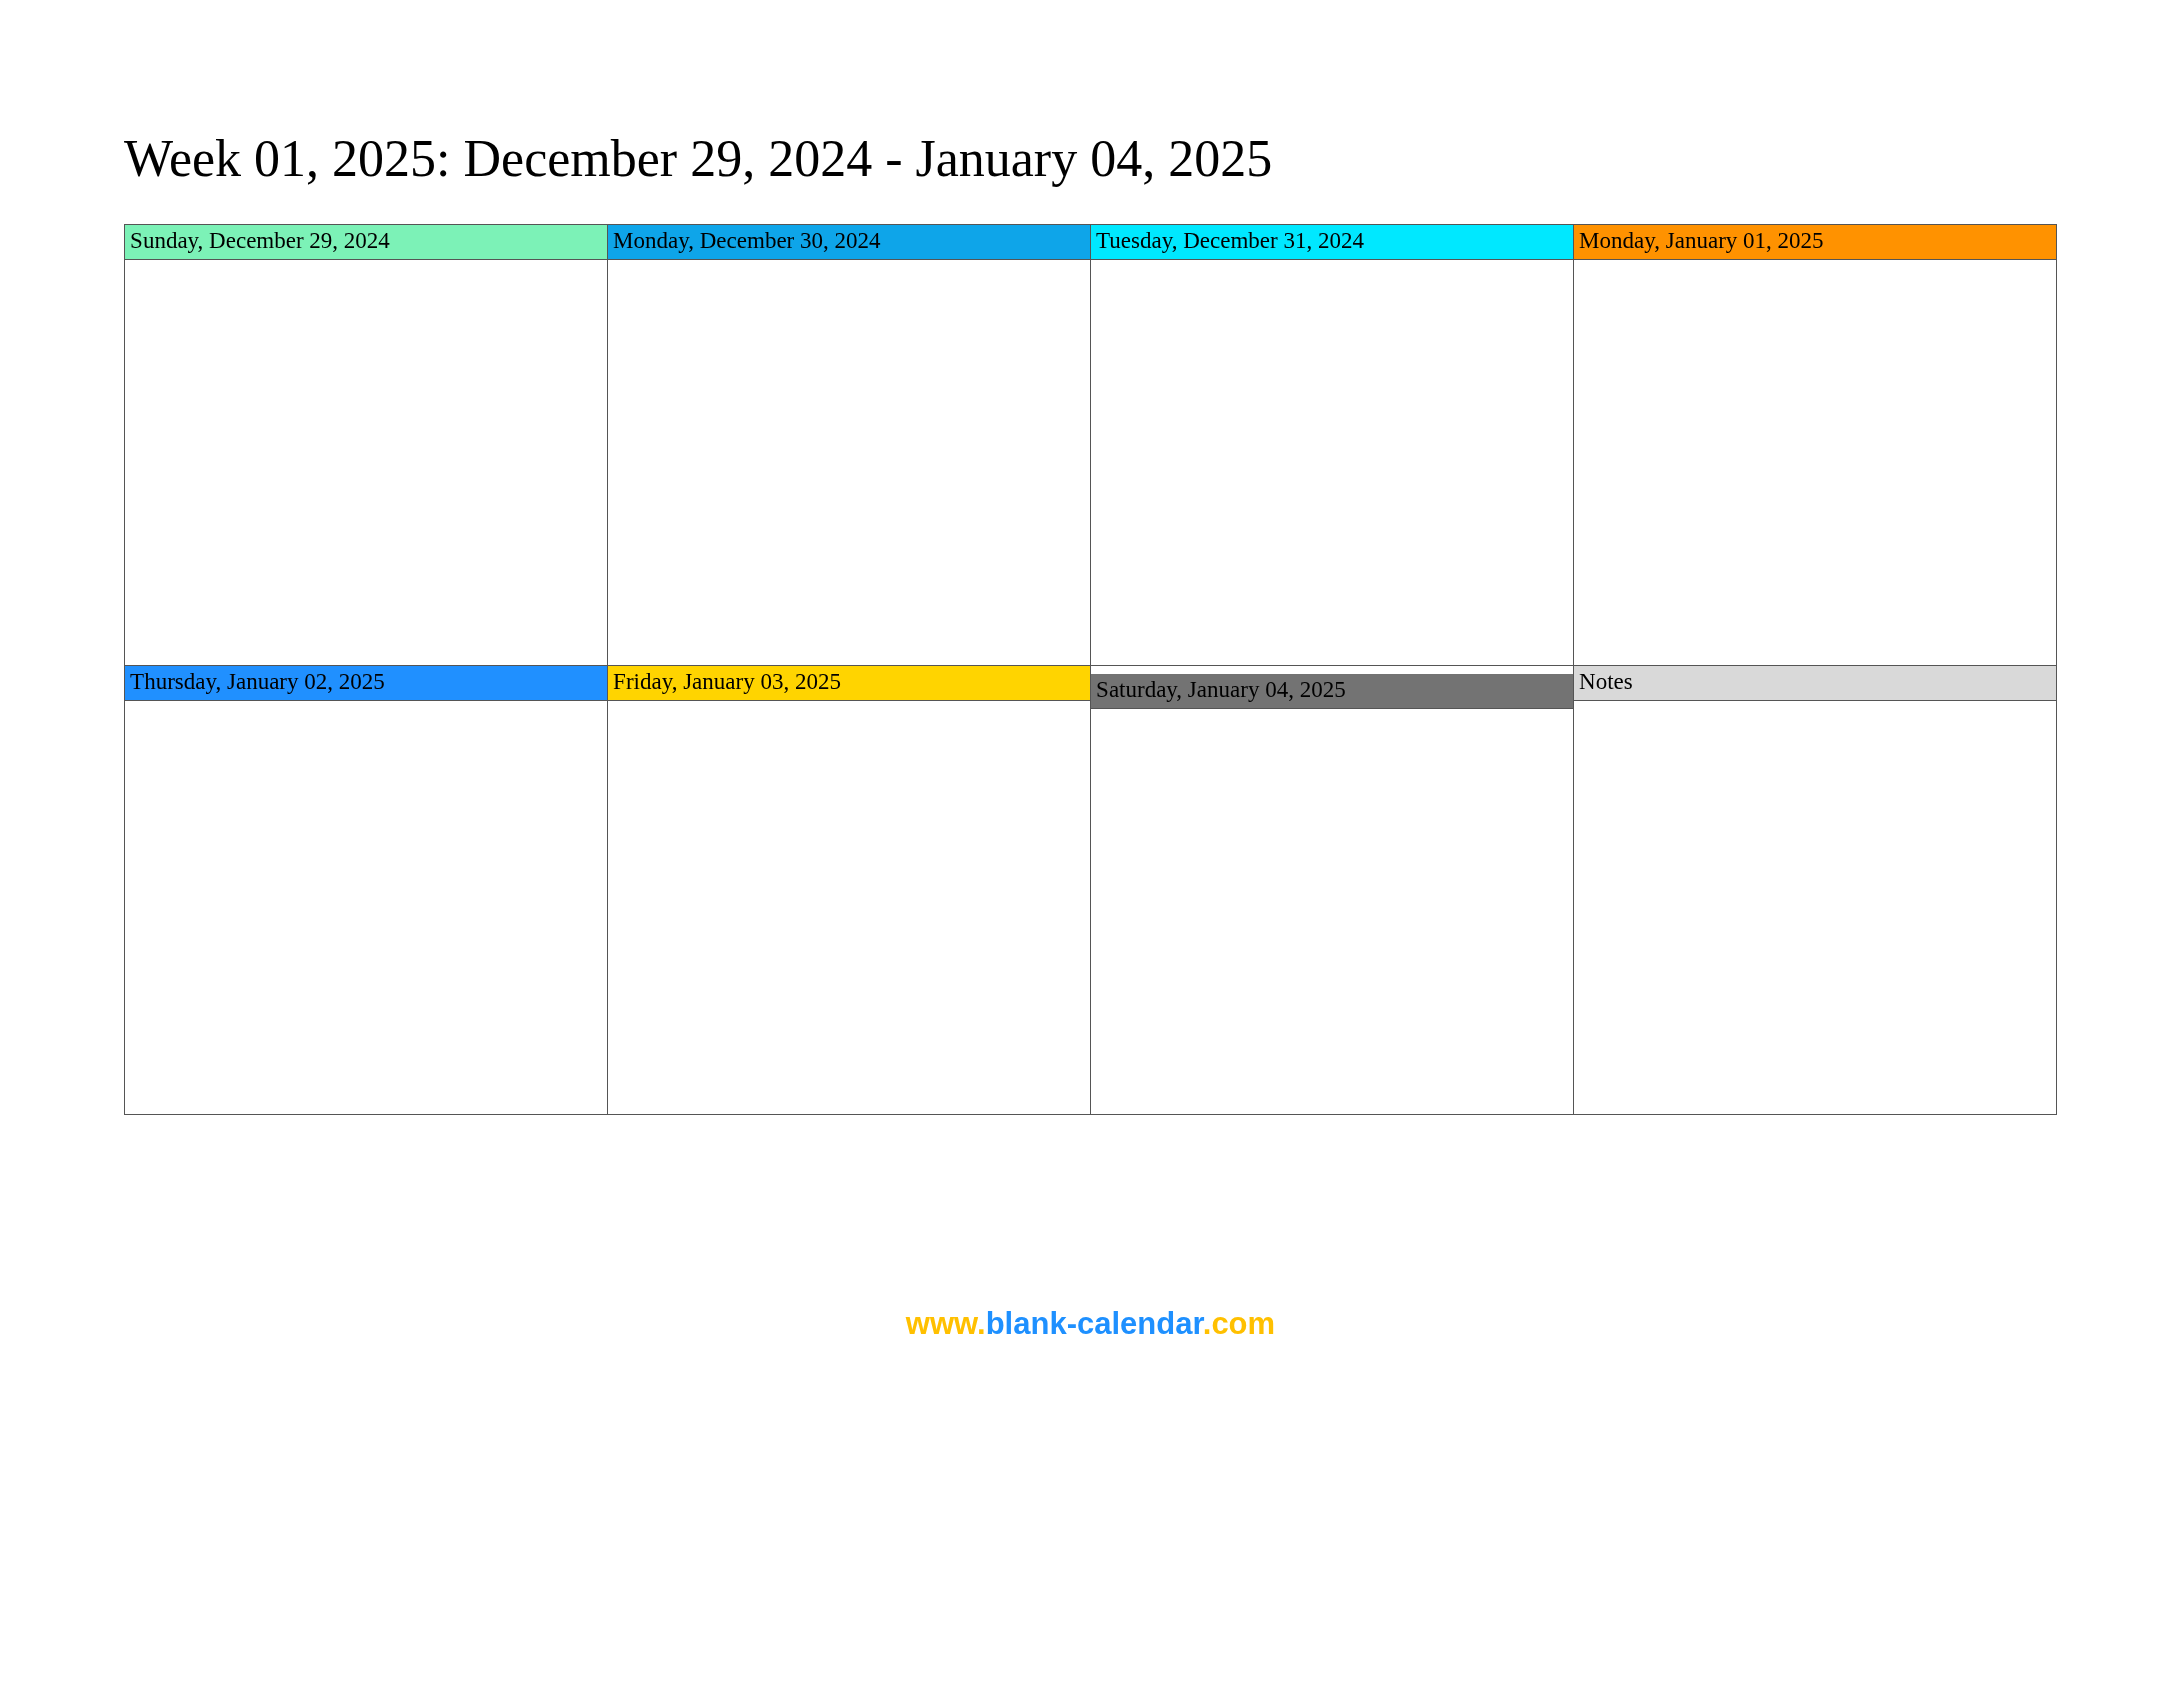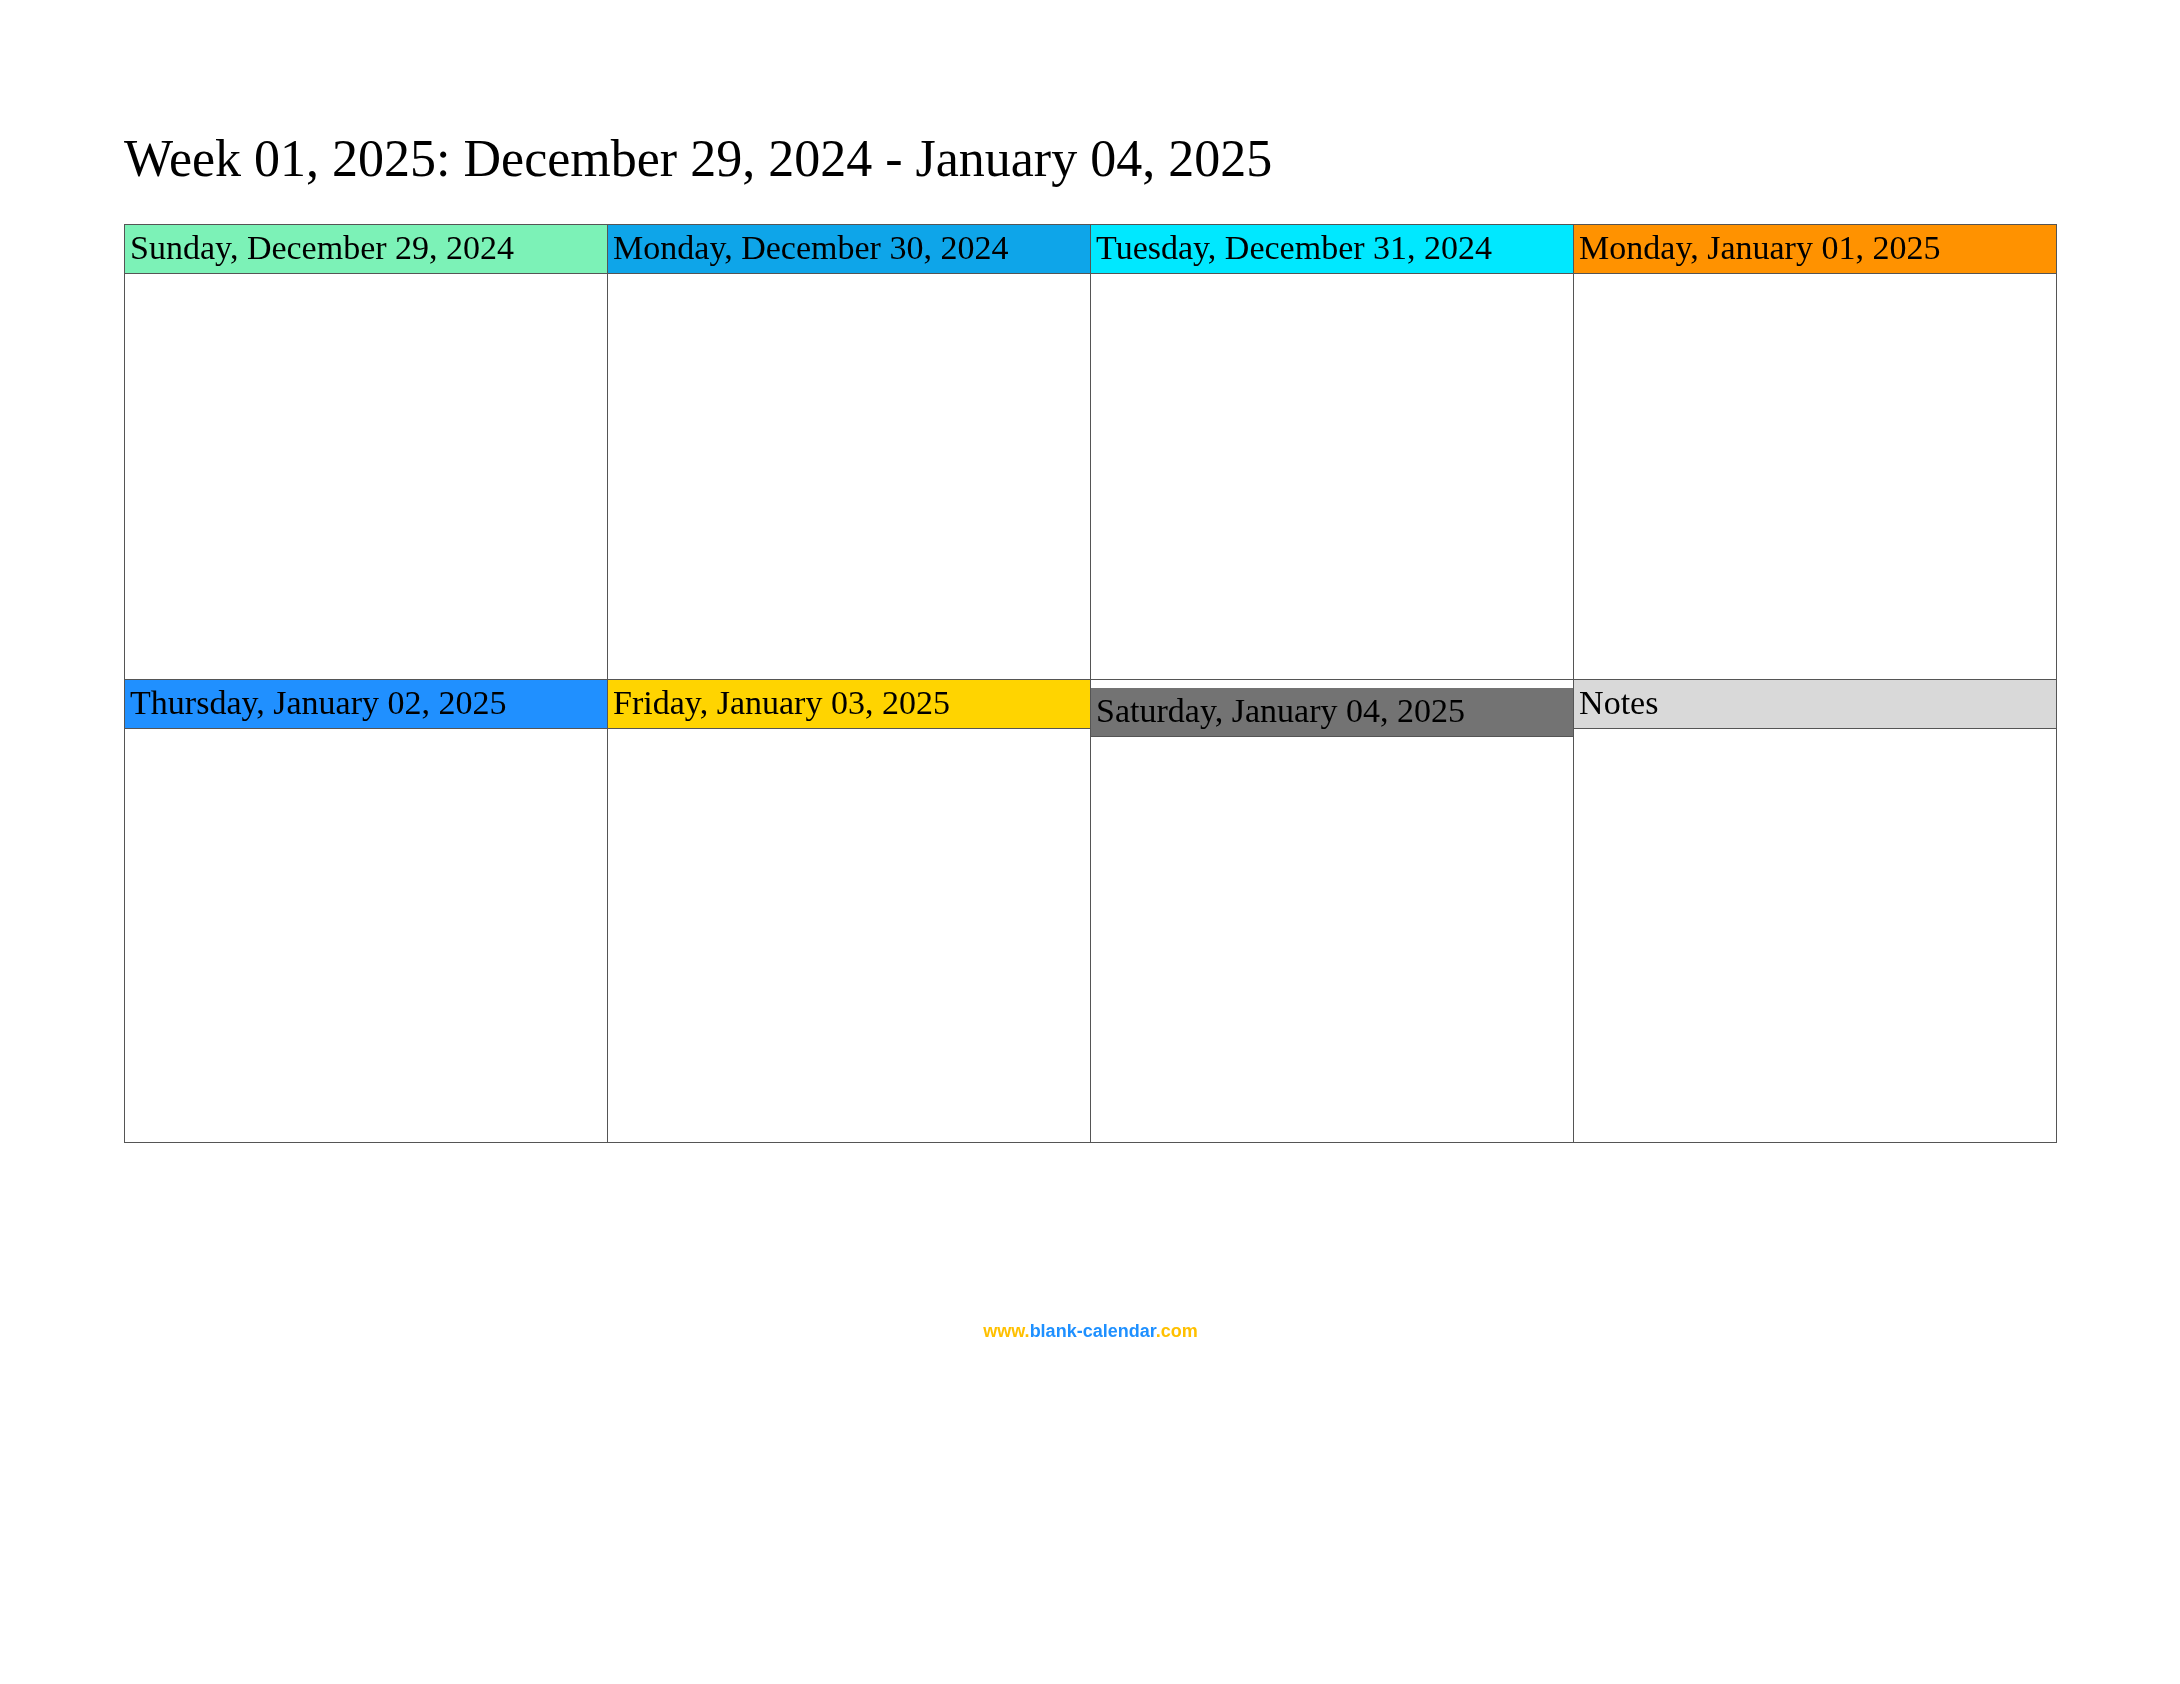--- a/index.html
+++ b/index.html
@@ -27,21 +27,21 @@
     width: 100%;
     border-collapse: collapse;
     table-layout: fixed;
   }
   .calendar td {
     border: 1.3px solid #555;
     vertical-align: top;
     padding: 0;
   }
   .day-header {
-    font-size: 34px;
+    font-size: 23px;
     line-height: 1.25;
     padding: 1.7px 5.1px 3.4px 5.1px;
     border-bottom: 1.3px solid #555;
     white-space: nowrap;
     overflow: hidden;
   }
   .day-body {
     height: 405px;
   }
   
@@ -54,21 +54,21 @@
   .hdr-saturday  { background: #737373; margin-top: 8px; }
   .hdr-notes     { background: #D9D9D9; }
 
   .footer-link {
     position: absolute;
     bottom: 94px;
     left: 0;
     width: 100%;
     text-align: center;
     font-family: Arial, Helvetica, sans-serif;
-    font-size: 18px;
+    font-size: 31px;
     font-weight: bold;
   }
   .footer-link .fl-a { color: #FFC000; }
   .footer-link .fl-b { color: #1E90FF; }
   .footer-link .fl-c { color: #FFC000; }
 </style>
 </head>
 <body>
 
 <div class="page">

